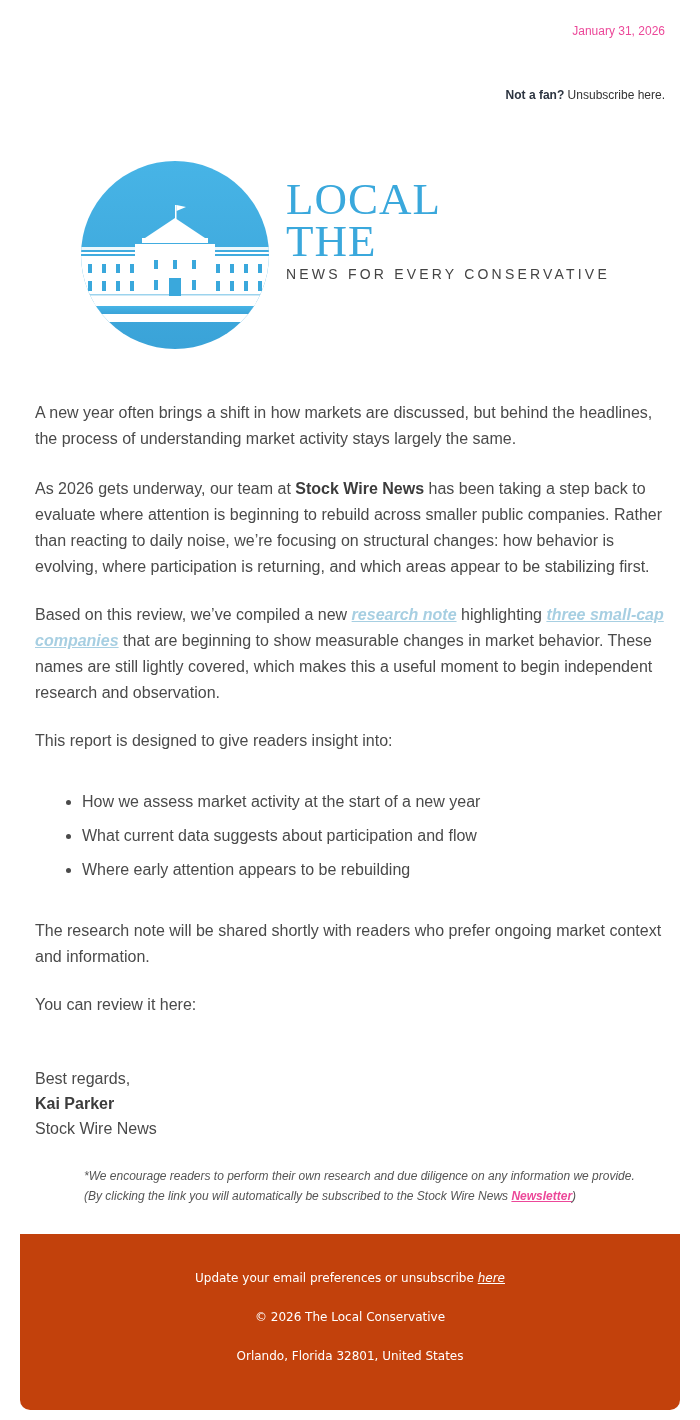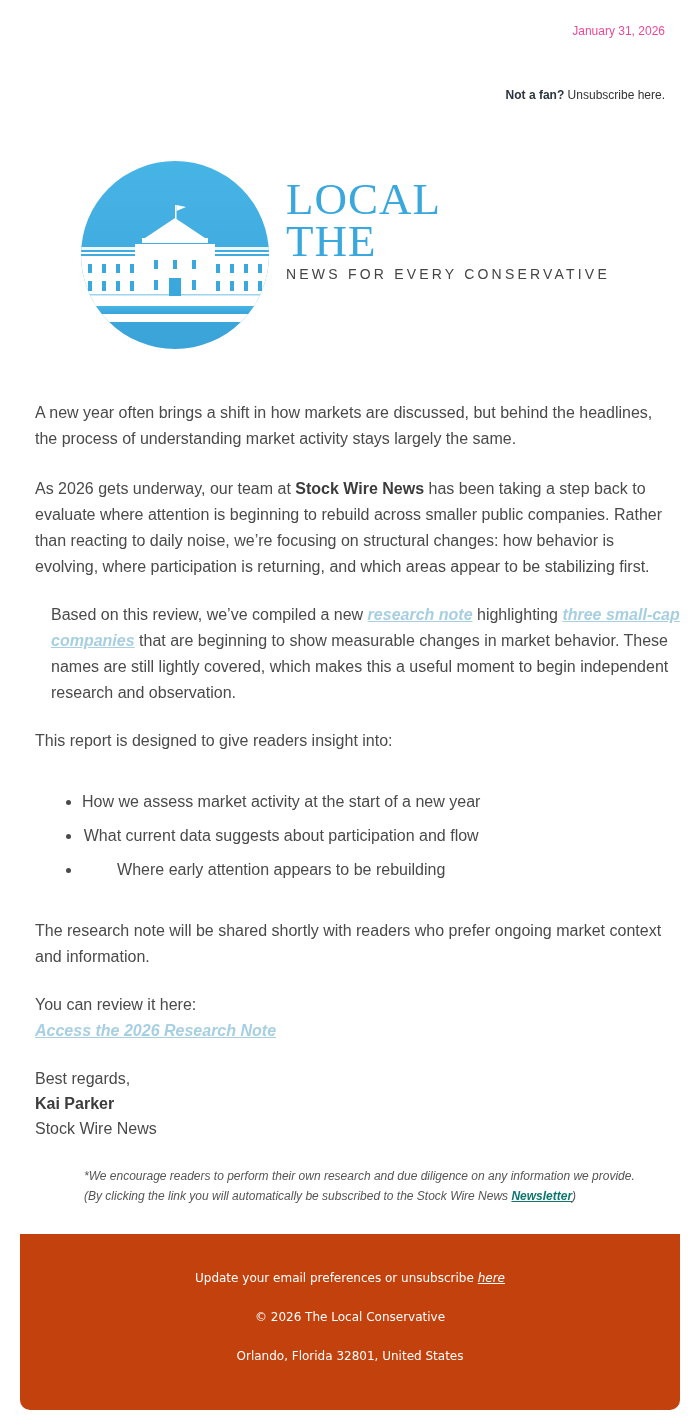--- a/index.html
+++ b/index.html
@@ -13,31 +13,31 @@
   .logo-circle { position: absolute; left: 0; top: 0; width: 190px; height: 190px; }
   .logo-text { position: absolute; left: 206px; top: 18px; }
   .lt-line { font-family: "Liberation Serif", serif; color: #3aa8dc; font-size: 45px; line-height: 42px; letter-spacing: 1px; }
   .lt-line.big { letter-spacing: 1.5px; }
   .lt-tag { font-family: Liberation Sans, sans-serif; color: #444; font-size: 14px; letter-spacing: 3.2px; margin-top: 4px; }
 
   .body { position: absolute; left: 35px; top: 400px; width: 635px; font-size: 16px; line-height: 26px; color: #4a4a4a; }
   .body p { margin: 0; }
   .p1 { position: absolute; top: 0; left: 0; width: 635px; }
   .p2 { position: absolute; top: 76px; left: 0; width: 635px; }
-  .p3 { position: absolute; top: 202px; left: 16px; width: 635px; }
+  .p3 { position: absolute; top: 202px; left: 0; width: 635px; }
   .p4 { position: absolute; top: 328px; left: 0; width: 635px; }
   .blist { position: absolute; top: 389px; left: 0; margin: 0; padding-left: 47px; list-style: disc; }
-  .blist li { height: 34px; line-height: 26px; text-align: center; }
+  .blist li { height: 34px; line-height: 26px; }
   .p5 { position: absolute; top: 518px; left: 0; width: 635px; }
   .p6 { position: absolute; top: 592px; left: 0; width: 635px; }
   .p7 { position: absolute; top: 666px; left: 0; width: 635px; line-height: 25px; }
   .disc { position: absolute; top: 766px; left: 12px; width: 635px; font-size: 12px; line-height: 20px; font-style: italic; color: #555; margin-left: 37px; }
 
   a.lnk { color: #a7cfe2; font-weight: bold; font-style: italic; text-decoration: underline; }
-  a.nl { color: #0f766e; font-weight: bold; text-decoration: underline; }
+  a.nl { color: #ec4899; font-weight: bold; text-decoration: underline; }
   b.strong { color: #3c3c3c; }
 
   .footer { position: absolute; left: 20px; top: 1234px; width: 660px; height: 176px; background: #c2410c; border-radius: 0 0 10px 10px; color: #ffffff; text-align: center; font-family: "DejaVu Sans", sans-serif; font-size: 12px; }
   .f1 { position: absolute; top: 37px; left: 0; width: 100%; }
   .f1 a { color: #fff; font-style: italic; text-decoration: underline; }
   .f2 { position: absolute; top: 76px; left: 0; width: 100%; }
   .f3 { position: absolute; top: 115px; left: 0; width: 100%; line-height: 15px; }
 </style>
 </head>
 <body>
@@ -114,21 +114,21 @@
   <p class="p1">A new year often brings a shift in how markets are discussed, but behind the headlines, the process of understanding market activity stays largely the same.</p>
   <p class="p2"><span>As 2026 gets underway, our team at </span><b class="strong">Stock Wire News</b><span> has been taking a step back to evaluate where attention is beginning to rebuild across smaller public companies. Rather than reacting to daily noise, we’re focusing on structural changes: how behavior is evolving, where participation is returning, and which areas appear to be stabilizing first.</span></p>
   <p class="p3"><span>Based on this review, we’ve compiled a new </span><a class="lnk" href="#">research note</a><span> highlighting </span><a class="lnk" href="#">three small-cap companies</a><span> that are beginning to show measurable changes in market behavior. These names are still lightly covered, which makes this a useful moment to begin independent research and observation.</span></p>
   <p class="p4">This report is designed to give readers insight into:</p>
   <ul class="blist">
     <li>How we assess market activity at the start of a new year</li>
     <li>What current data suggests about participation and flow</li>
     <li>Where early attention appears to be rebuilding</li>
   </ul>
   <p class="p5">The research note will be shared shortly with readers who prefer ongoing market context and information.</p>
-  <p class="p6"><span>You can review it here:</span><br><a class="lnk" href="#">Access the 2026 Research Note</a></p>
+  <p class="p6"><span>You can review it here:</span><br></p>
   <p class="p7"><span>Best regards,</span><br><b class="strong">Kai Parker</b><br><span>Stock Wire News</span></p>
   <div class="disc">
     <div>*We encourage readers to perform their own research and due diligence on any information we provide.</div>
     <div><span>(By clicking the link you will automatically be subscribed to the Stock Wire News </span><a class="nl" href="#">Newsletter</a><span>)</span></div>
   </div>
 </div>
 
 <div class="footer">
   <div class="f1"><span>Update your email preferences or unsubscribe </span><a href="#">here</a></div>
   <div class="f2">© 2026 The Local Conservative</div>

